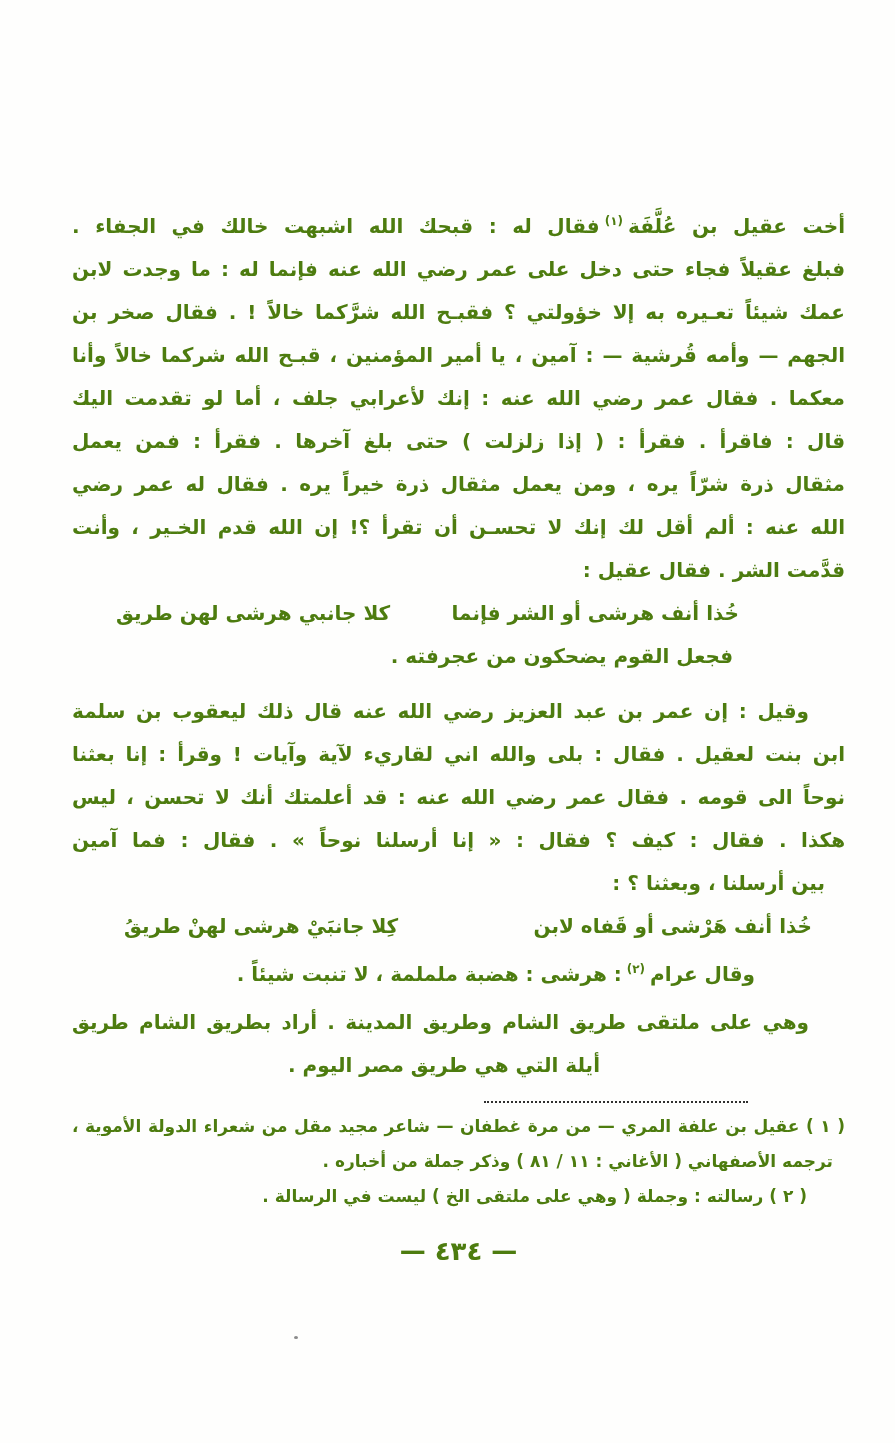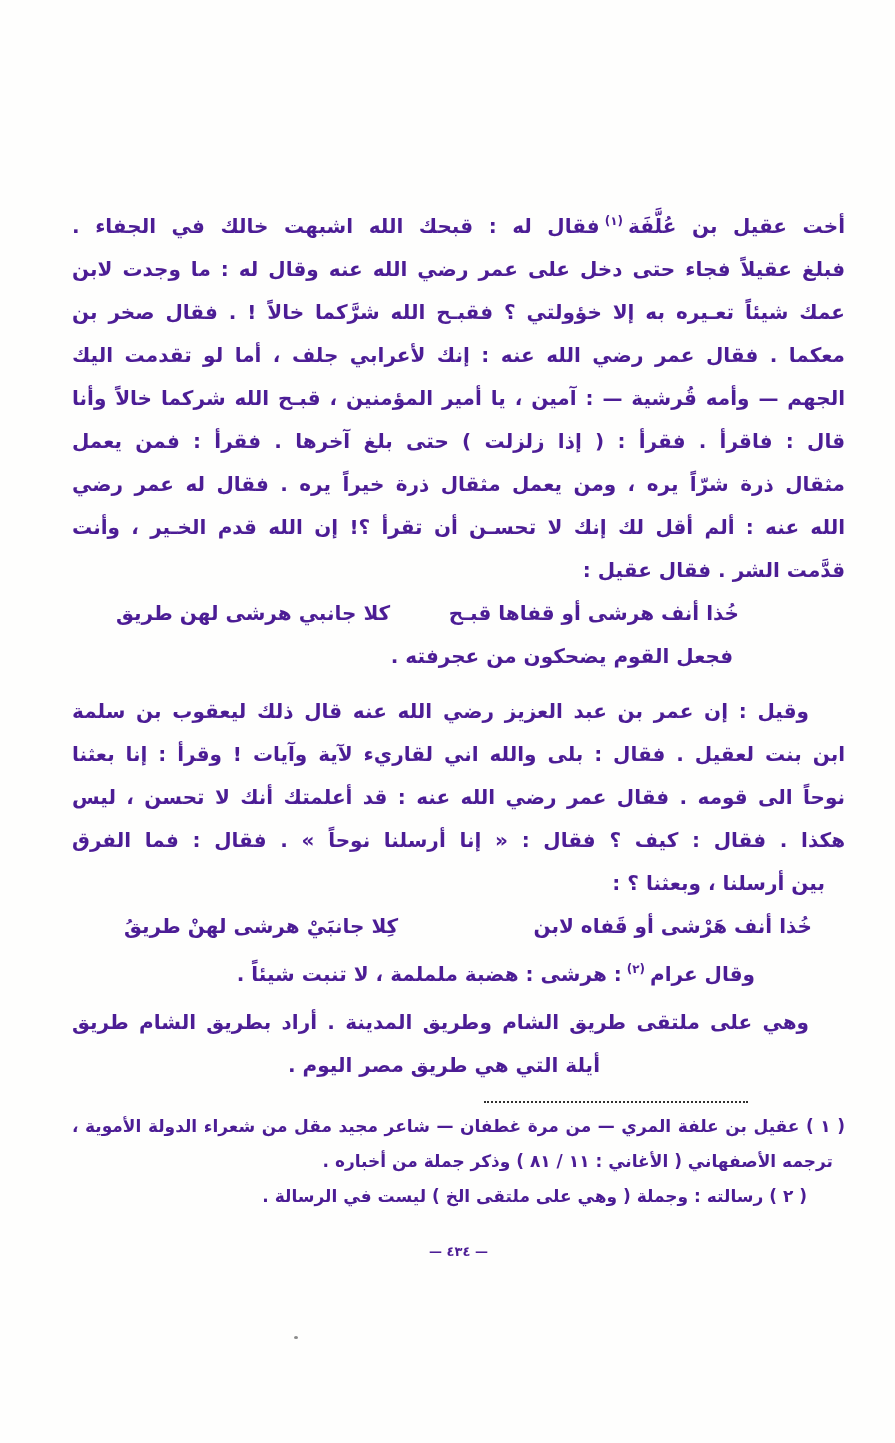--- a/index.html
+++ b/index.html
@@ -3,21 +3,21 @@
 <meta charset="utf-8">
 <style>
   html,body { margin:0; padding:0; background:#e8e8e8; }
   .page {
     position:relative;
     width:895px; height:1443px;
     margin:0 auto;
     background:#fefefdff;
     background:#fefefd;
     font-family:"DejaVu Sans", sans-serif;
-    color:#4c1d95;
+    color:#4d7c0f;
     overflow:hidden;
   }
   .text-block {
     position:absolute;
     top:200px; right:50px; left:72px;
     direction:rtl;
     font-size:20px;
     font-weight:bold;
     line-height:43px;
     text-align:right;
@@ -54,21 +54,21 @@
     font-size:17px;
     line-height:35px;
     margin-top:2px;
   }
   .fn-cont { margin-right:12px; }
   .fn-2 { margin-right:38px; }
 
   .page-number {
     margin-top:16px;
     text-align:center;
-    font-size:13px;
+    font-size:26px;
     letter-spacing:2px;
   }
 
   .artifact-dot {
     position:absolute;
     left:294px; top:1336px;
     width:4px; height:3px;
     background:#8a8a8a;
     border-radius:50%;
   }
@@ -76,41 +76,41 @@
 </head>
 <body>
 
 <div class="page">
   <div class="text-block">
 
     <div>
       <div class="jline">
         <span>أخت عقيل بن عُلَّفَة</span><sup class="fnmark">(١)</sup><span>فقال له : قبحك الله اشبهت خالك في الجفاء .</span>
       </div>
-      <div class="jline">فبلغ عقيلاً فجاء حتى دخل على عمر رضي الله عنه وقال له : ما وجدت لابن</div>
+      <div class="jline">فبلغ عقيلاً فجاء حتى دخل على عمر رضي الله عنه فإنما له : ما وجدت لابن</div>
       <div class="jline">عمك شيئاً تعـيره به إلا خؤولتي ؟ فقبـح الله شرَّكما خالاً ! . فقال صخر بن</div>
+      <div class="jline">الجهم — وأمه قُرشية — : آمين ، يا أمير المؤمنين ، قبـح الله شركما خالاً وأنا</div>
       <div class="jline">معكما . فقال عمر رضي الله عنه : إنك لأعرابي جلف ، أما لو تقدمت اليك</div>
-      <div class="jline">الجهم — وأمه قُرشية — : آمين ، يا أمير المؤمنين ، قبـح الله شركما خالاً وأنا</div>
       <div class="jline">قال : فاقرأ . فقرأ : ( إذا زلزلت ) حتى بلغ آخرها . فقرأ : فمن يعمل</div>
       <div class="jline">مثقال ذرة شرّاً يره ، ومن يعمل مثقال ذرة خيراً يره . فقال له عمر رضي</div>
       <div class="jline">الله عنه : ألم أقل لك إنك لا تحسـن أن تقرأ ؟! إن الله قدم الخـير ، وأنت</div>
       <div class="rline">قدَّمت الشر . فقال عقيل :</div>
     </div>
 
     <div class="verse verse-1">
-      <span>خُذا أنف هرشى أو قفاها قبـح</span>
+      <span>خُذا أنف هرشى أو الشر فإنما</span>
       <span>كلا جانبي هرشى لهن طريق</span>
     </div>
     <div class="rline after-verse-1">فجعل القوم يضحكون من عجرفته .</div>
 
     <div class="gap-top">
       <div class="jline indent-first">وقيل : إن عمر بن عبد العزيز رضي الله عنه قال ذلك ليعقوب بن سلمة</div>
       <div class="jline">ابن بنت لعقيل . فقال : بلى والله اني لقاريء لآية وآيات ! وقرأ : إنا بعثنا</div>
       <div class="jline">نوحاً الى قومه . فقال عمر رضي الله عنه : قد أعلمتك أنك لا تحسن ، ليس</div>
-      <div class="jline">هكذا . فقال : كيف ؟ فقال : « إنا أرسلنا نوحاً » . فقال : فما الفرق</div>
+      <div class="jline">هكذا . فقال : كيف ؟ فقال : « إنا أرسلنا نوحاً » . فقال : فما آمين</div>
       <div class="rline line-bayn">بين أرسلنا ، وبعثنا ؟ :</div>
     </div>
 
     <div class="verse verse-2">
       <span>خُذا أنف هَرْشى أو قَفاه لابن</span>
       <span>كِلا جانبَيْ هرشى لهنْ طريقُ</span>
     </div>
     <div class="rline aram-line">
       <span>وقال عرام</span><sup class="fnmark">(٢)</sup><span>: هرشى : هضبة ململمة ، لا تنبت شيئاً .</span>
     </div>

